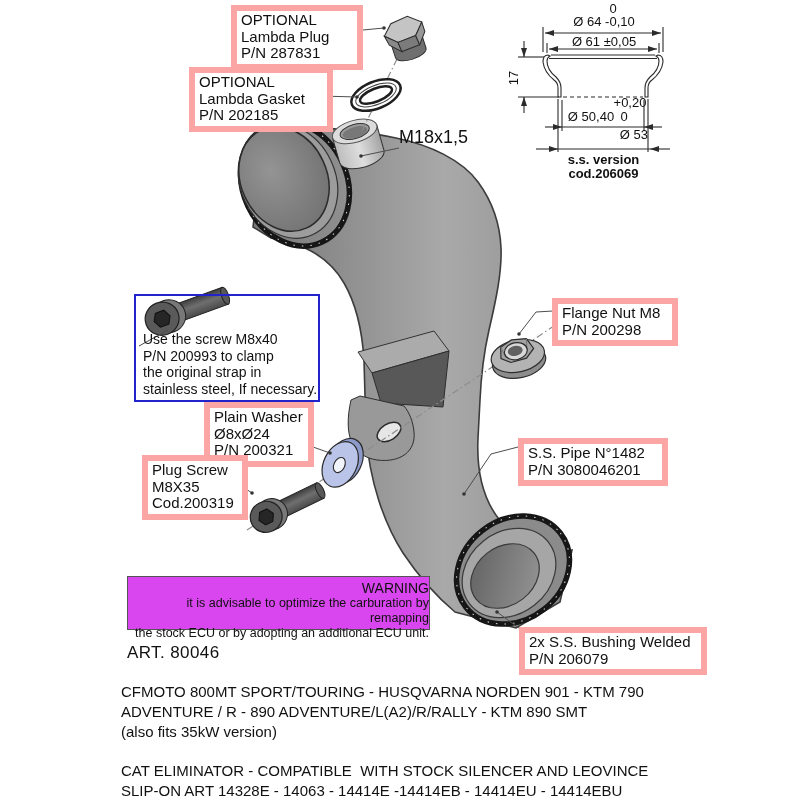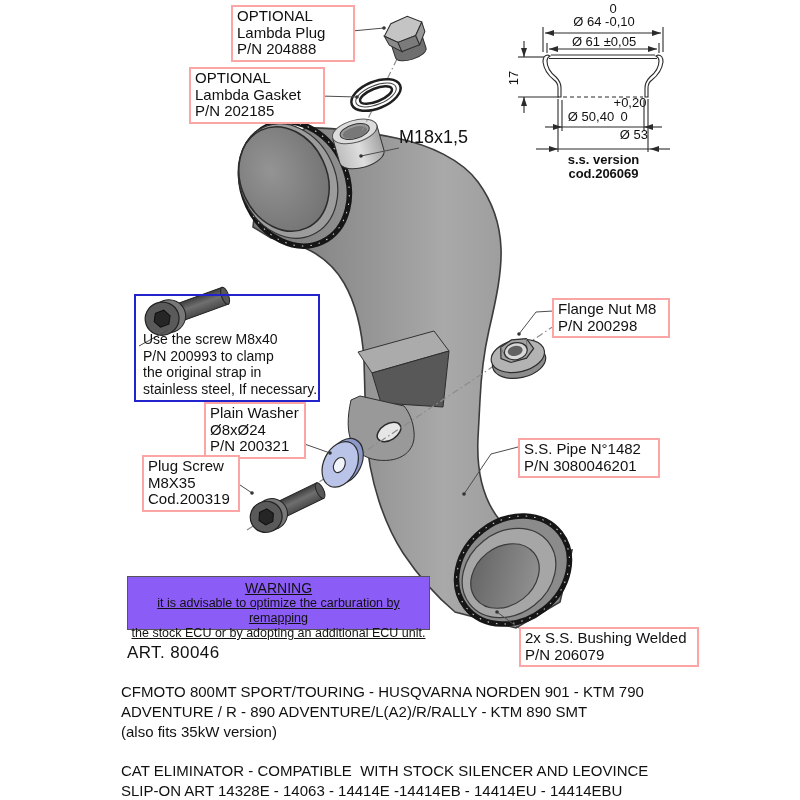--- a/index.html
+++ b/index.html
@@ -1,29 +1,29 @@
 <!DOCTYPE html>
 <html><head>
 <meta charset="utf-8">
 <style>
   html,body{margin:0;padding:0;background:#fff;}
   .stage{position:relative;width:800px;height:800px;background:#fff;overflow:hidden;
          font-family:"Liberation Sans",sans-serif;color:#111;}
   .stage svg{position:absolute;left:0;top:0;}
-  .lbl{position:absolute;background:#fff;border:2px solid #fca5a5;color:#111;
+  .lbl{position:absolute;background:#fff;border:6px solid #fca5a5;color:#111;
        font-size:15px;line-height:16.5px;padding:1px 4px 2px;white-space:nowrap;}
   .plain{position:absolute;color:#111;font-size:18px;line-height:17px;white-space:nowrap;}
   .dim{position:absolute;color:#111;font-size:13px;line-height:14px;text-align:center;white-space:nowrap;}
   .dimb{font-weight:bold;}
   .rot90{transform:rotate(-90deg);transform-origin:center center;}
   .notebox{position:absolute;left:134px;top:294px;width:182px;height:104px;
            border:2px solid #2323cc;background:transparent;}
   .notetext{position:absolute;left:7px;bottom:3px;font-size:14px;line-height:16.5px;white-space:nowrap;}
   .warnbox{position:absolute;left:127px;top:576px;width:301px;height:52px;border:1px solid #555;
-           background:#8b5cf6;text-align:center;text-decoration:underline;}
+           background:#d946ef;text-align:right;}
   .warntitle{font-size:14px;margin-top:3px;}
   .warnline{font-size:12.5px;line-height:15px;}
   .art{position:absolute;left:127px;top:643px;font-size:17px;letter-spacing:.4px;}
   .para{position:absolute;font-size:15px;line-height:20px;}
   .para div{white-space:pre;}
 </style>
 </head>
 <body>
 
 <div class="stage">
@@ -208,21 +208,21 @@
       <line x1="562" y1="127" x2="644" y2="127"></line>
       <line x1="536" y1="149" x2="558" y2="149" marker-end="url(#mA)"></line>
       <line x1="670" y1="149" x2="650" y2="149" marker-end="url(#mA)"></line>
       <line x1="558" y1="149" x2="650" y2="149"></line>
     </g>
   </svg>
 
   <div class="lbl" style="left:231px;top:5px;width:112px;">
     <div>OPTIONAL</div>
     <div>Lambda Plug</div>
-    <div>P/N 204888</div>
+    <div>P/N 287831</div>
   </div>
 
   <div class="lbl" style="left:189px;top:67px;width:124px;">
     <div>OPTIONAL</div>
     <div>Lambda Gasket</div>
     <div>P/N 202185</div>
   </div>
 
   <div class="plain" style="left:399px;top:129px;">M18x1,5</div>
 

